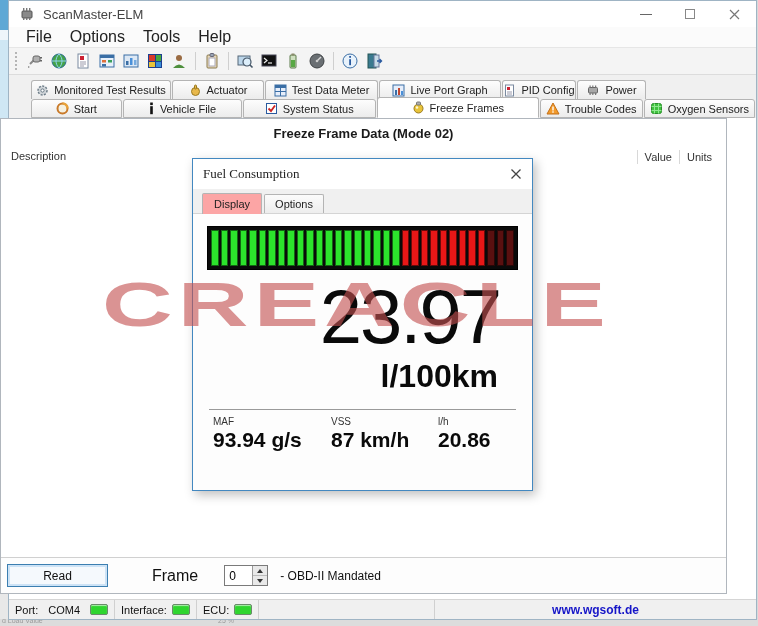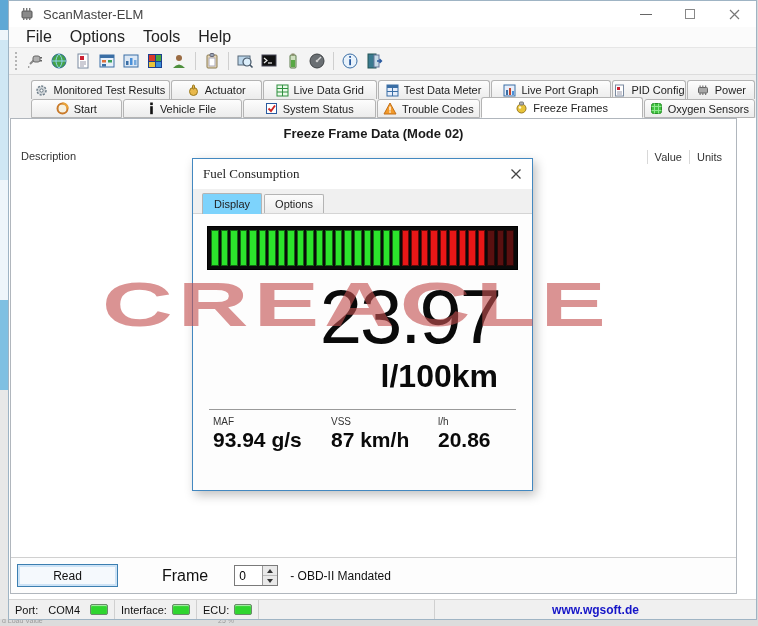--- a/index.html
+++ b/index.html
@@ -44,21 +44,21 @@
   .tabrow { display:flex; padding-left:22px; height:19px; }
   .tab { display:flex; align-items:center; justify-content:center; gap:5px; font-size:11px; color:#222;
          background:linear-gradient(#fdfdfd,#ececec); border:1px solid #b4b4b4; border-bottom:none;
          border-radius:3px 3px 0 0; margin-right:1px; overflow:hidden; white-space:nowrap; }
   .tabrow2 .tab { border-bottom:1px solid #b4b4b4; border-radius:3px 3px 0 0; }
   .tab.active { background:#ffffff; border-bottom:1px solid #ffffff; height:21px; margin-top:-2px;
                 position:relative; z-index:3; }
   .ticon { flex:0 0 auto; display:flex; }
 
   
-  .panel { position:absolute; left:10px; top:118px; width:727px; height:476px; background:#ffffff;
+  .panel { position:absolute; left:0; top:118px; width:727px; height:476px; background:#ffffff;
            border:1px solid #b0b6bd; z-index:1; }
   .panel-heading { text-align:center; font-size:13px; font-weight:bold; color:#1a1a1a; margin-top:7px; }
   .cols { position:absolute; top:29px; left:0; right:0; height:18px; font-size:11px; color:#333; }
   .col-desc { position:absolute; left:10px; top:2px; }
   .col-right { position:absolute; right:14px; top:0; height:18px; display:flex; align-items:center; }
   .col-div { width:1px; height:14px; background:#d8d8d8; margin:0 7px; }
   .panel-footer { position:absolute; left:0; bottom:0; width:100%; height:36px; border-top:1px solid #d0d0d0;
                   display:flex; align-items:center; background:#fdfdfd; }
   .read-btn { margin-left:6px; width:101px; height:23px; background:#f5f9fd; border:1px solid #3c7fb1;
               box-shadow:inset 0 0 0 2px #cde3f6; font-size:12px; color:#111;
@@ -91,21 +91,21 @@
   
   .dialog { position:absolute; left:192px; top:158px; width:341px; height:333px; background:#ffffff;
             border:1px solid #4388c0; box-shadow:3px 4px 10px rgba(0,0,0,.25); z-index:20;
             display:flex; flex-direction:column; }
   .dlg-titlebar { height:30px; display:flex; align-items:center; padding:0 10px; flex:0 0 auto;font-family:Liberation Serif, serif; }
   .dlg-title { font-size:13px; color:#222; flex:1; }
   .dlg-tabs { height:25px; background:#f0f0f0; display:flex; align-items:flex-end; padding-left:9px;
               border-bottom:1px solid #d4d4d4; flex:0 0 auto; }
   .dlg-tab { font-size:11px; color:#222; padding:3px 10px; background:linear-gradient(#fbfbfb,#ededed);
              border:1px solid #b4b4b4; border-bottom:none; border-radius:2px 2px 0 0; margin-right:2px; }
-  .dlg-tab.active { background:#7dd3fc; padding:4px 11px 4px; position:relative; top:1px; }
+  .dlg-tab.active { background:#fca5a5; padding:4px 11px 4px; position:relative; top:1px; }
   .dlg-body { flex:1; background:#fdfdfd; padding:12px 14px 0 14px; position:relative; }
   .gauge { height:44px; background:#0a0a0a; border:1px solid #000; display:flex; gap:2px; padding:3px; }
   .gauge .seg { flex:1; border:1px solid rgba(0,0,0,.55); }
   .big-value { font-size:76px; font-weight:normal; color:#0a0a0a; text-align:right; padding-right:18px;
                line-height:1.02; margin-top:8px; letter-spacing:-2px; }
   .big-unit { font-size:32px; font-weight:bold; color:#0a0a0a; text-align:right; padding-right:20px;
               margin-top:2px; }
   .dlg-sep { border-top:1px solid #9a9a9a; margin:14px 2px 4px 2px; }
   .readings { display:flex; padding:2px 2px 0 6px; }
   .reading { display:flex; flex-direction:column; }
@@ -296,29 +296,20 @@
         </div>
         <div class="tab" style="width:92px">
           <span class="ticon">
               <svg width="13" height="13" viewBox="0 0 13 13">
                 <circle cx="6.5" cy="7.5" r="4" fill="#e8b84b" stroke="#9a7a20"></circle>
                 <rect x="5.5" y="1" width="2" height="4" rx="1" fill="#e8b84b" stroke="#9a7a20"></rect>
               </svg>
             </span>
           <span>Actuator</span>
         </div>
-        <div class="tab" style="width:115px">
-          <span class="ticon">
-              <svg width="13" height="13" viewBox="0 0 13 13">
-                <rect x="1" y="1" width="11" height="11" fill="#eafbea" stroke="#2f8f3f"></rect>
-                <path d="M1 4.5 H12 M1 8 H12 M6.5 1 V12" stroke="#2f8f3f"></path>
-              </svg>
-            </span>
-          <span>Live Data Grid</span>
-        </div>
         <div class="tab" style="width:113px">
           <span class="ticon">
               <svg width="13" height="13" viewBox="0 0 13 13">
                 <rect x="1" y="1" width="11" height="11" fill="#e6eefb" stroke="#3a6ea5"></rect>
                 <rect x="1" y="1" width="11" height="3" fill="#3a6ea5"></rect>
                 <path d="M1 7.5 H12 M6.5 4 V12" stroke="#3a6ea5"></path>
               </svg>
             </span>
           <span>Test Data Meter</span>
         </div>
@@ -379,39 +370,39 @@
         </div>
         <div class="tab" style="width:140px">
           <span class="ticon">
               <svg width="13" height="13" viewBox="0 0 13 13">
                 <rect x="1.5" y="1.5" width="10" height="10" fill="#fff" stroke="#2a5a9f"></rect>
                 <path d="M3.5 6.5 L6 9 L10 3.5" stroke="#c22" stroke-width="1.8" fill="none"></path>
               </svg>
             </span>
           <span>System Status</span>
         </div>
+        <div class="tab active" style="width:170px">
+          <span class="ticon">
+              <svg width="13" height="13" viewBox="0 0 13 13">
+                <circle cx="6.5" cy="7.5" r="4.5" fill="#e8c43a" stroke="#9a7a20"></circle>
+                <rect x="4.5" y="1" width="4" height="3" rx="1" fill="#b0b0b0" stroke="#777"></rect>
+                <circle cx="5" cy="6.5" r="1.2" fill="#fff8d8"></circle>
+              </svg>
+            </span>
+          <span>Freeze Frames</span>
+        </div>
         <div class="tab" style="width:108px">
           <span class="ticon">
               <svg width="14" height="13" viewBox="0 0 14 13">
                 <path d="M7 1 L13 12 L1 12 Z" fill="#f29a2a" stroke="#c2701a"></path>
                 <rect x="6.3" y="4.5" width="1.4" height="4" fill="#fff"></rect>
                 <rect x="6.3" y="9.3" width="1.4" height="1.4" fill="#fff"></rect>
               </svg>
             </span>
           <span>Trouble Codes</span>
-        </div>
-        <div class="tab active" style="width:170px">
-          <span class="ticon">
-              <svg width="13" height="13" viewBox="0 0 13 13">
-                <circle cx="6.5" cy="7.5" r="4.5" fill="#e8c43a" stroke="#9a7a20"></circle>
-                <rect x="4.5" y="1" width="4" height="3" rx="1" fill="#b0b0b0" stroke="#777"></rect>
-                <circle cx="5" cy="6.5" r="1.2" fill="#fff8d8"></circle>
-              </svg>
-            </span>
-          <span>Freeze Frames</span>
         </div>
         <div class="tab" style="width:117px">
           <span class="ticon">
               <svg width="13" height="13" viewBox="0 0 13 13">
                 <rect x="1.5" y="1.5" width="10" height="10" rx="2" fill="#3fc23f" stroke="#2a8f2a"></rect>
                 <path d="M4.5 1.5 V11.5 M8.5 1.5 V11.5 M1.5 4.5 H11.5 M1.5 8.5 H11.5" stroke="#8fe88f"></path>
               </svg>
             </span>
           <span>Oxygen Sensors</span>
         </div>

